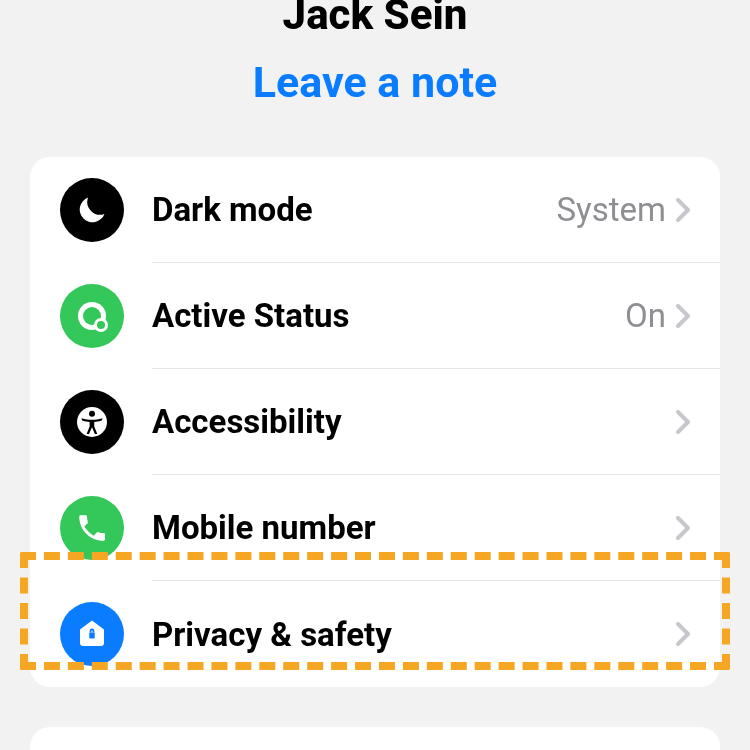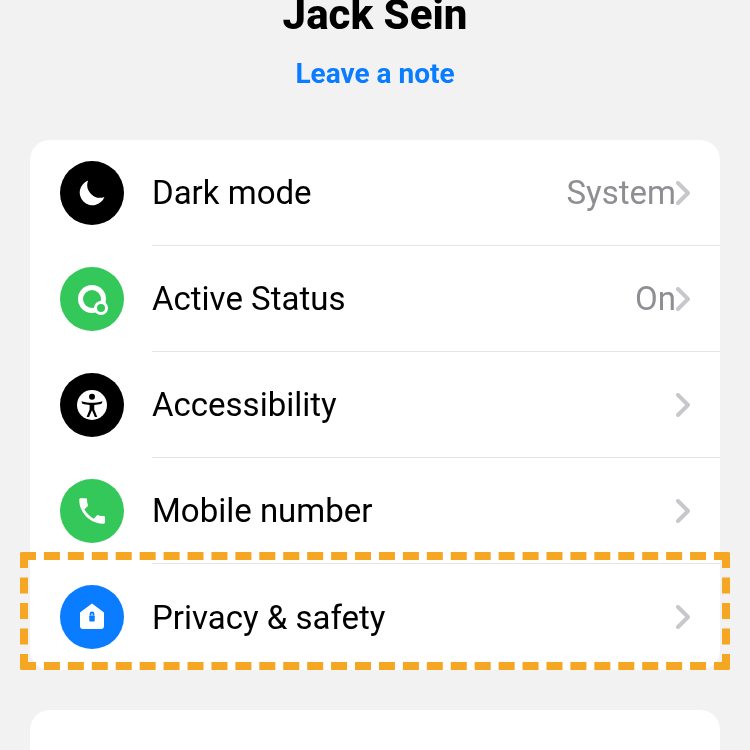--- a/index.html
+++ b/index.html
@@ -14,21 +14,21 @@
       text-align: center;
       padding-top: 0;
     }
     .profile-name {
       font-size: 42px;
       font-weight: 800;
       color: #000;
       margin-top: -10px;
     }
     .leave-note {
-      font-size: 28px;
+      font-size: 43px;
       font-weight: 700;
       color: #0a7cff;
       margin-top: 18px;
       display: inline-block;
     }
     .card {
       background: #fff;
       border-radius: 20px;
       margin: 50px 30px 0 30px;
       overflow: hidden;
@@ -57,27 +57,28 @@
       flex: 1;
       height: 100%;
       display: flex;
       align-items: center;
       border-bottom: 1px solid #e5e5e5;
       padding-right: 30px;
     }
     .row:last-child .row-content { border-bottom: none; align-items: center; }
     .row-label {
       font-size: 33px;
-      font-weight: 400;
+      font-weight: 700;
       color: #000;
       flex: 1;
     }
     .row-value {
       font-size: 33px;
       color: #8e8e93;
+      margin-right: 10px;
     }
     .chevron {
       width: 14px;
       height: 24px;
       flex-shrink: 0;
     }
     .chevron svg { display: block; }
     .highlight-box {
       position: absolute;
       border: 8px dashed #f5a623;

